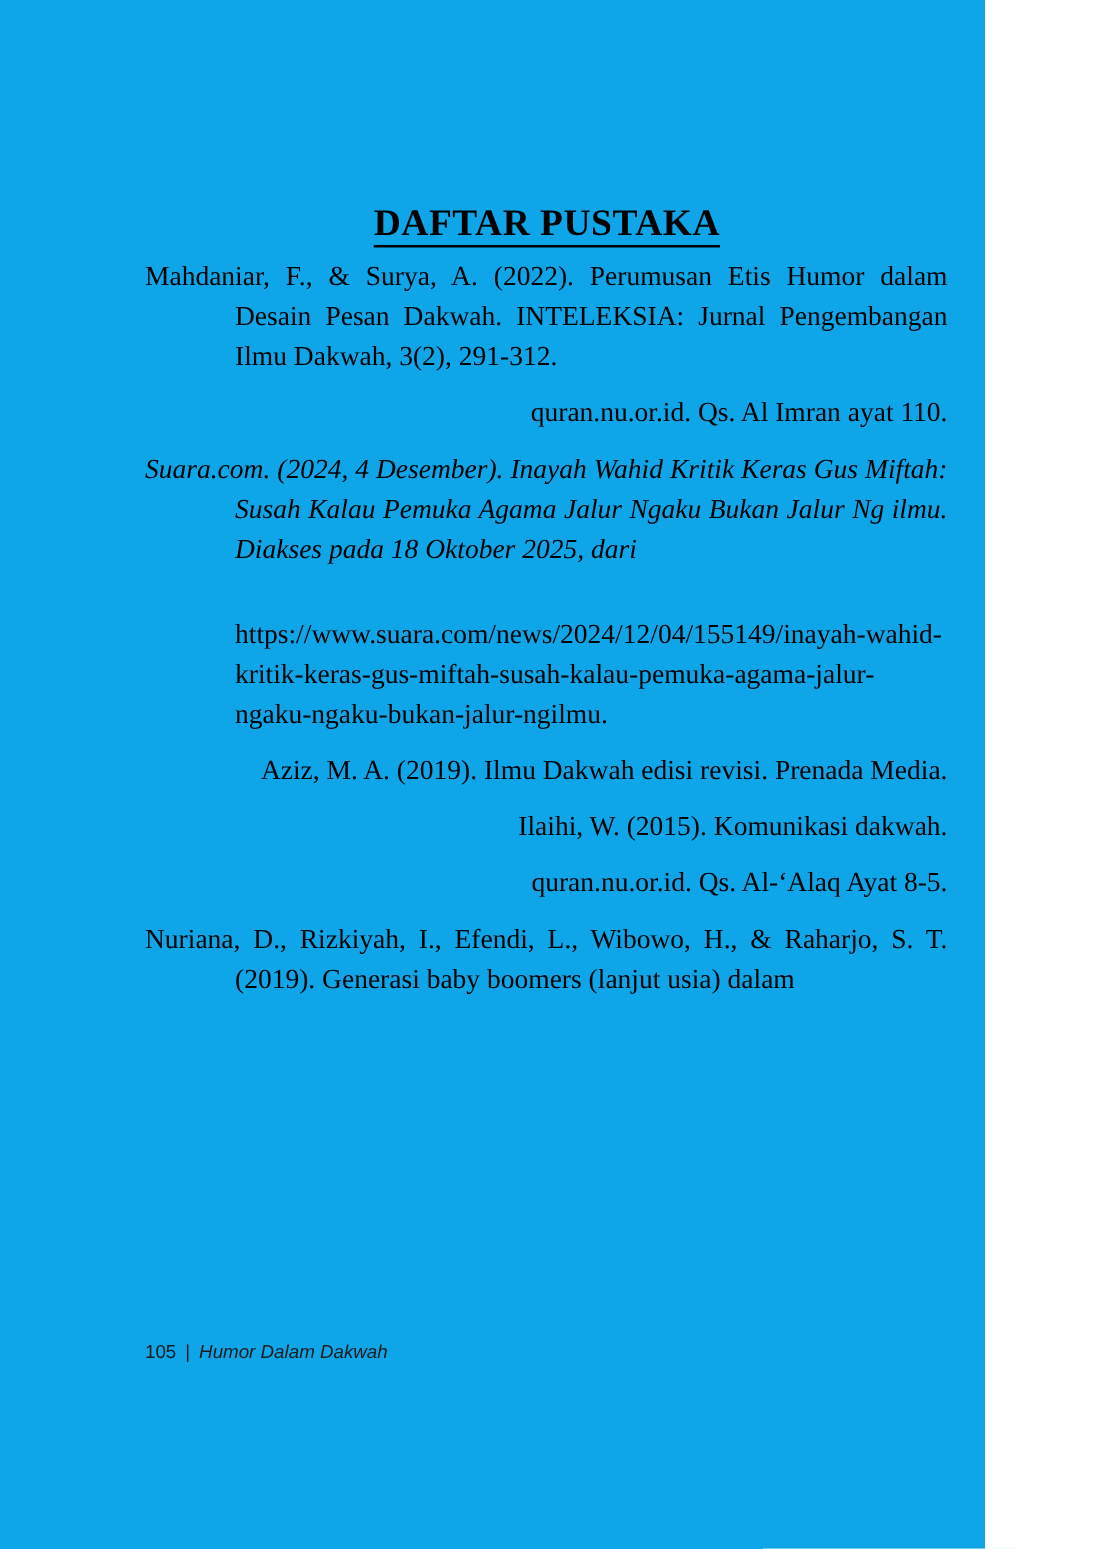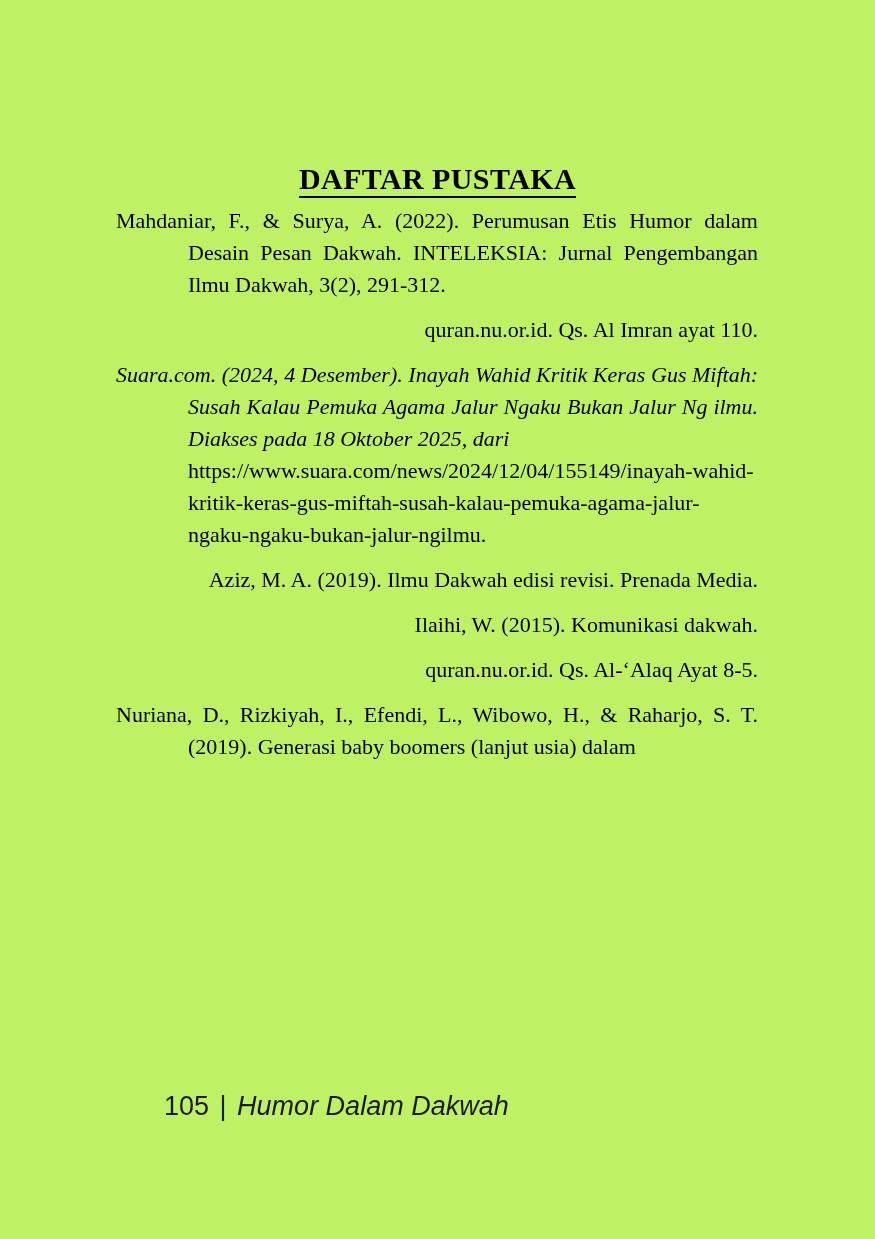--- a/index.html
+++ b/index.html
@@ -8,23 +8,23 @@
     background: #ffffff;
   }
 
   body {
     font-family: "Liberation Serif", "DejaVu Serif", serif;
     color: #000000;
   }
 
   .page {
     position: relative;
-    width: 875px;
+    width: 788px;
     height: 1239px;
-    background: #bef264;
+    background: #0ea5e9;
     overflow: hidden;
     box-sizing: border-box;
   }
 
   
   .title-wrap {
     position: absolute;
     left: 0;
     top: 143px;
     width: 875px;
@@ -68,42 +68,42 @@
   
   .ref-entry.flush {
     text-align: right;
   }
 
   
   .ref-entry .url-run {
     display: block;
     text-align: left;
     text-indent: 0;
+    margin-top: 36px;
   }
 
   .ref-entry .lead {
     display: block;
     text-align: justify;
     text-justify: inter-word;
     text-indent: -72px;
     margin-left: 0;
     font-style: italic;
   }
 
   
   .footer {
     position: absolute;
     left: 116px;
-    top: 1092px;
+    top: 1068px;
     font-family: "Liberation Sans", "DejaVu Sans", sans-serif;
-    font-size: 27px;
+    font-size: 15px;
     line-height: 28px;
     color: #1b1b1b;
     white-space: nowrap;
-    margin-left: 48px;
   }
 
   .footer .page-num { font-weight: normal; }
   .footer .sep { padding: 0 3px; }
   .footer .book-title {
     font-style: italic;
   }
 </style>
 </head>
 <body>

